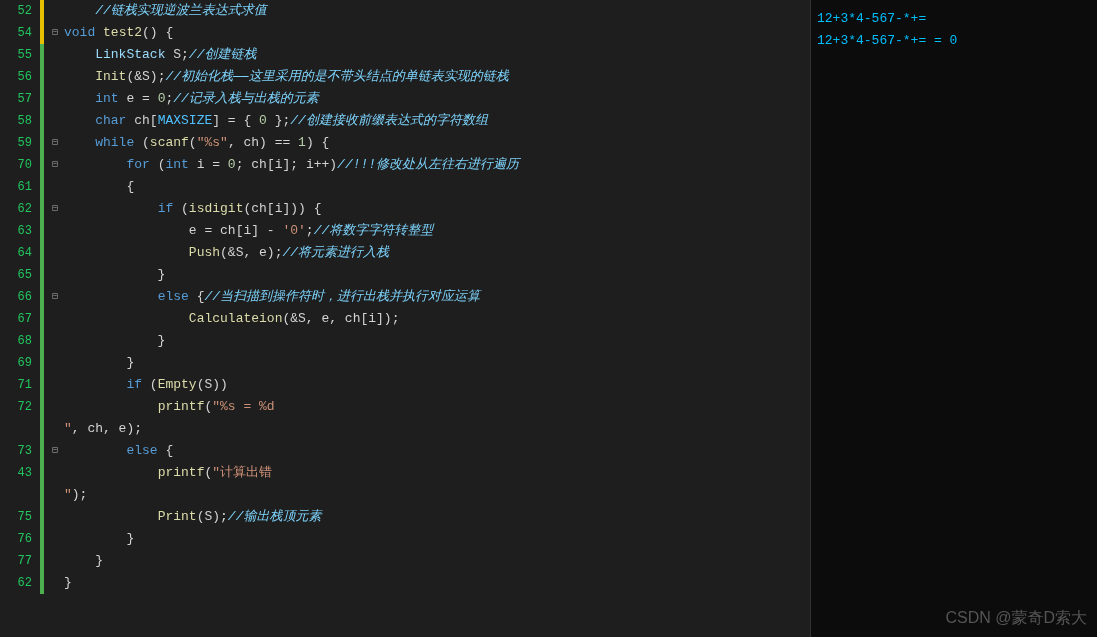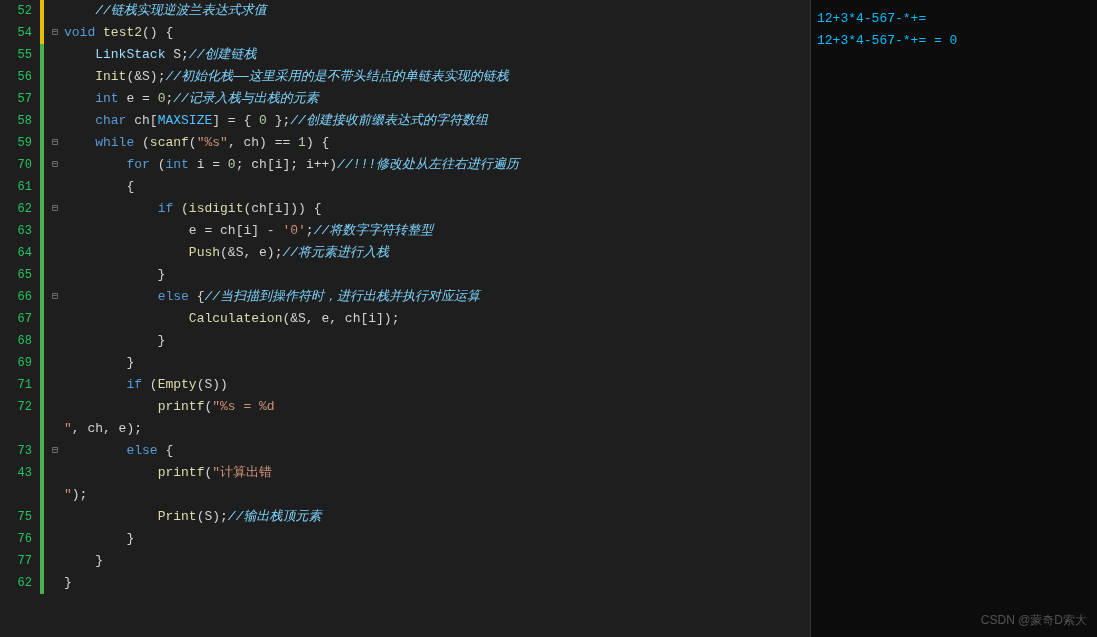--- a/index.html
+++ b/index.html
@@ -108,21 +108,21 @@
 
     .output-line {
       color: #00bfff;
     }
 
     .watermark {
       position: absolute;
       bottom: 8px;
       right: 10px;
       color: #555;
-      font-size: 12px;
+      font-size: 16px;
       font-family: Arial, sans-serif;
     }
   </style>
 </head>
 <body>
 
 <div class="editor-panel">
   <div class="code-container" id="code-container">
   <div class="code-line">
         <div class="line-number">52</div>

